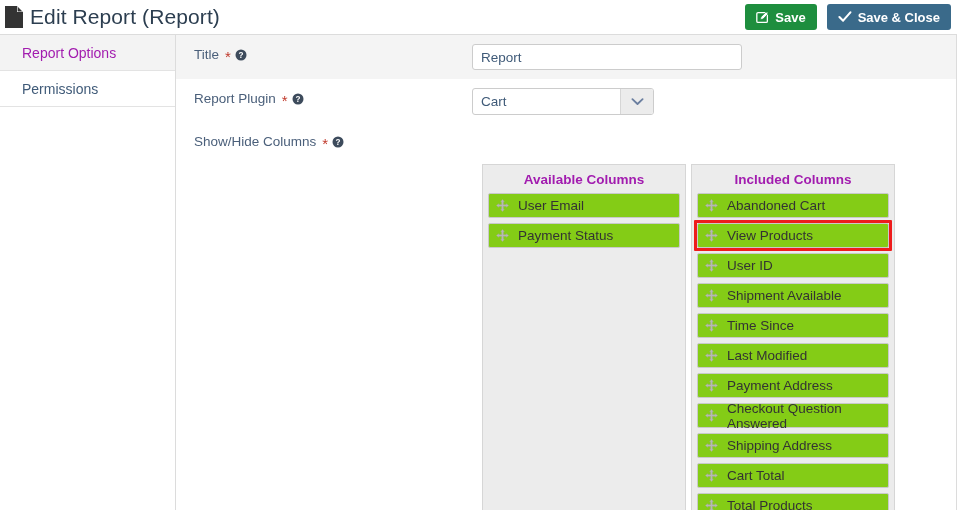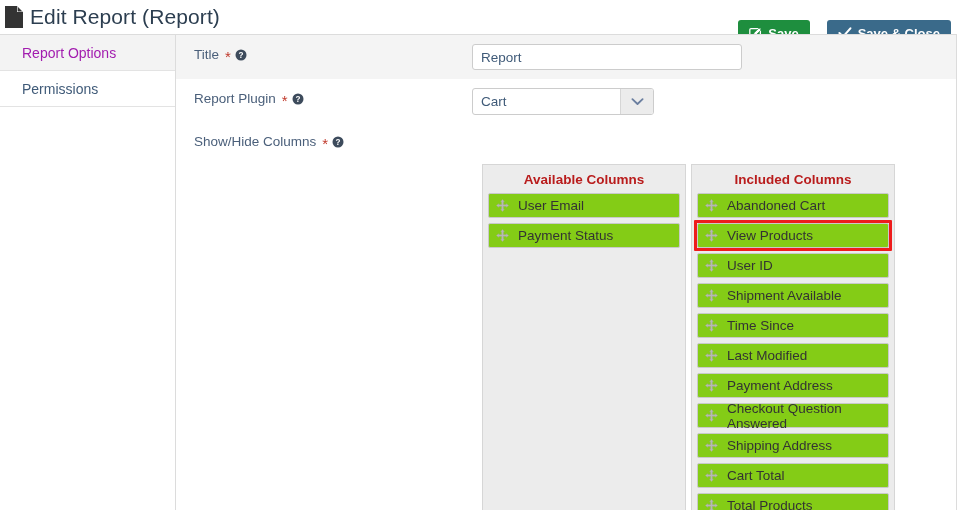--- a/index.html
+++ b/index.html
@@ -44,23 +44,23 @@
     font-size: 21px;
     color: #2c3e50;
     font-weight: 400;
     letter-spacing: 0.1px;
     white-space: nowrap;
   }
 
   .header-actions {
     position: absolute;
     right: 6px;
-    top: 20px;
-    display: flex;
-    gap: 17px;
+    top: 4px;
+    display: flex;
+    gap: 10px;
     align-items: flex-end;
   }
 
   .btn {
     display: inline-flex;
     align-items: center;
     gap: 6px;
     height: 26px;
     padding: 0 11px;
     border: none;
@@ -215,21 +215,21 @@
   }
   .col-panel + .col-panel { margin-left: 5px; }
 
   .col-head {
     height: 28px;
     display: flex;
     align-items: center;
     justify-content: center;
     font-size: 13.5px;
     font-weight: bold;
-    color: #b91c1c;
+    color: #a21caf;
     background: #ececec;
   }
 
   .col-list {
     padding: 0 5px 5px 5px;
   }
 
   .col-item {
     height: 25px;
     margin-bottom: 5px;

